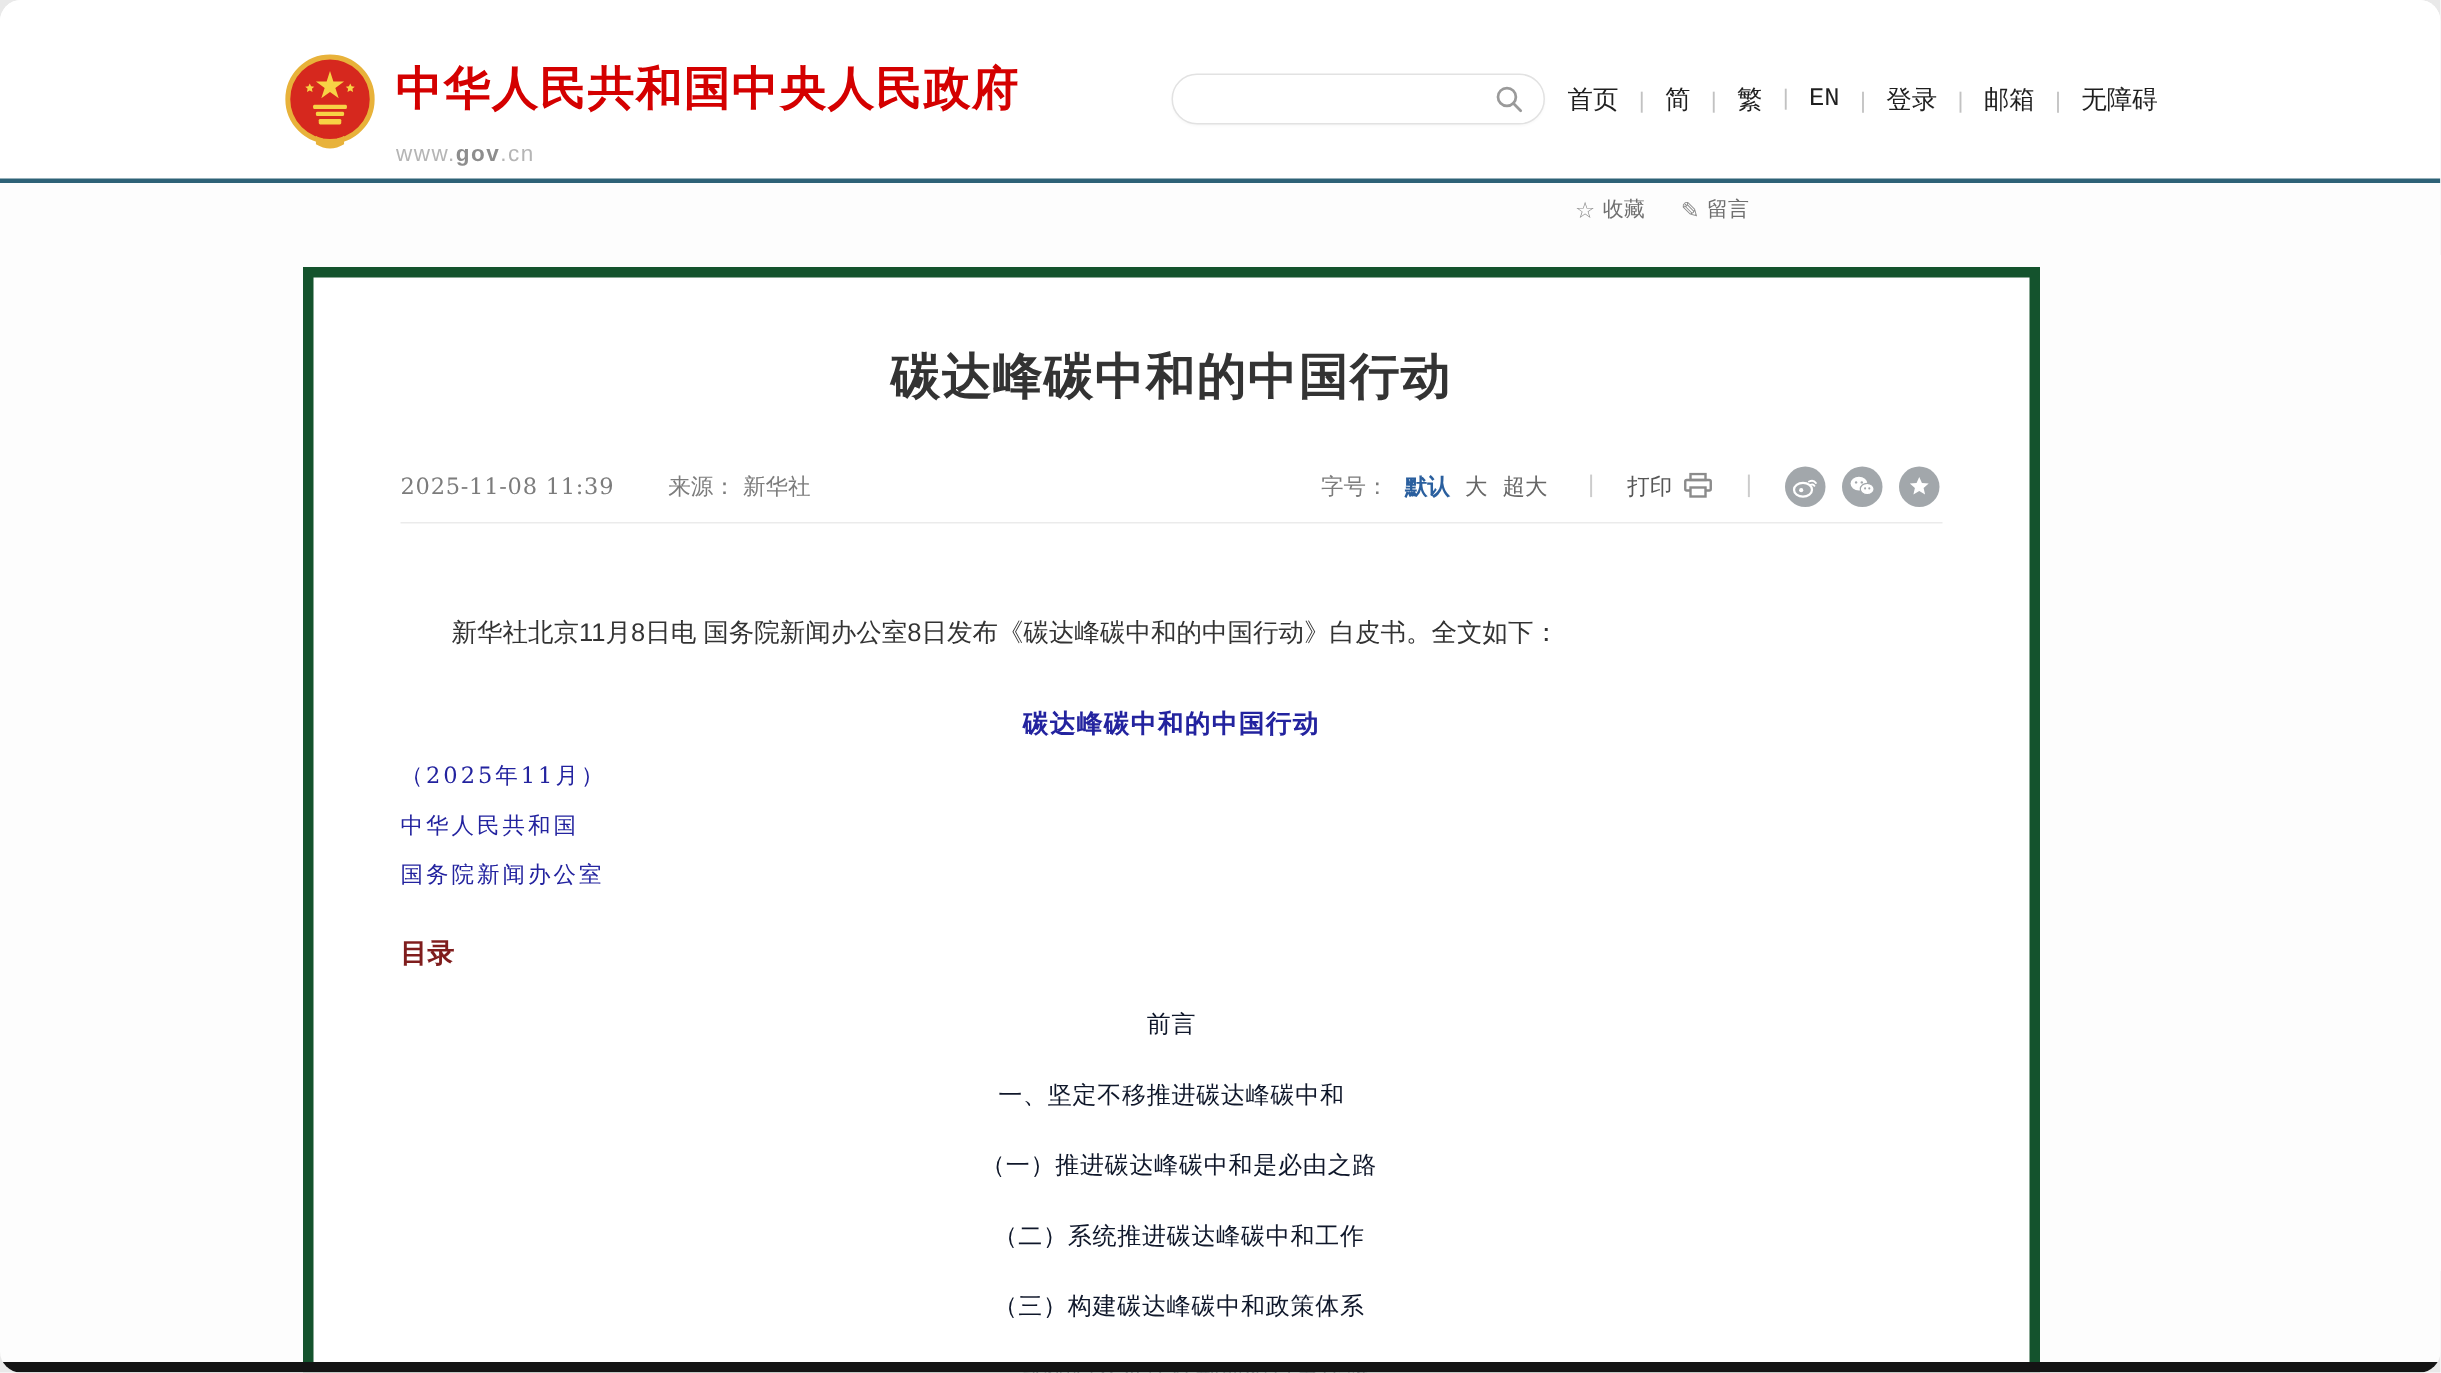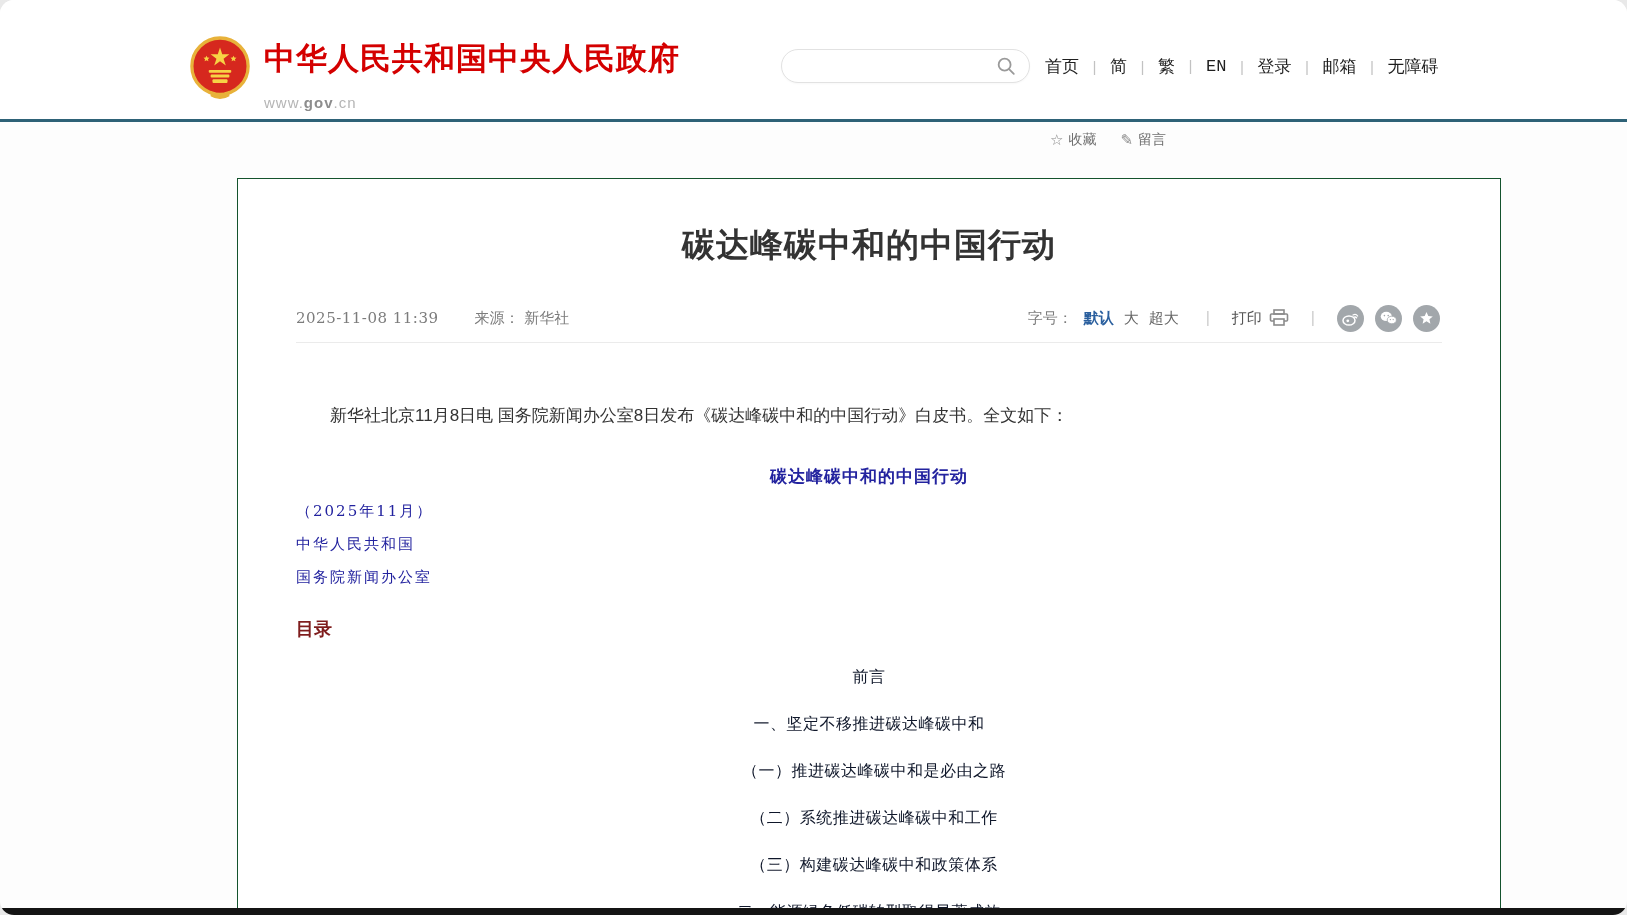--- a/index.html
+++ b/index.html
@@ -22,21 +22,21 @@
   .top-nav { position:absolute; left:1045px; top:55px; display:flex; align-items:center; font-size:17px; color:#1f1f1f; }
   .top-nav .nav-item { cursor:pointer; white-space:nowrap;font-family:Liberation Mono, monospace; }
   .top-nav .nav-item + .nav-item::before { content:"|"; color:#c2c2c2; margin:0 11px; font-size:15px; cursor:default; }
 
   
   .page-actions { position:absolute; left:1050px; top:131px; display:flex; align-items:center; gap:24px; font-size:14px; color:#6f6f6f; }
   .page-actions .action { display:flex; align-items:center; gap:5px; cursor:pointer; }
   .page-actions .glyph { font-size:15px; color:#8a8a8a; }
 
   
-  .card { position:absolute; left:202px; top:178px; width:1264px; height:737px; background:#ffffff; border:1px solid #14532d;margin-left:35px; }
+  .card { position:absolute; left:202px; top:178px; width:1158px; height:737px; background:#ffffff; border:7px solid #14532d; }
   .article-title { margin-top:44px; text-align:center; font-size:33px; color:#333333; letter-spacing:1px; }
 
   .meta-row { display:flex; align-items:center; margin:36px 60px 0 58px; height:28px; }
   .meta-left { display:flex; align-items:center; font-family:"DejaVu Serif", serif; font-size:15px; color:#7c7c7c; }
   .meta-date { letter-spacing:0.5px; }
   .meta-source { margin-left:36px; }
   .meta-right { margin-left:auto; display:flex; align-items:center; font-size:15px; color:#7c7c7c; }
   .fontsize-label { margin-right:6px; }
   .fs-option { color:#666; margin:0 5px; cursor:pointer; }
   .fs-option.first { color:#2a5f9e; font-weight:bold; }

